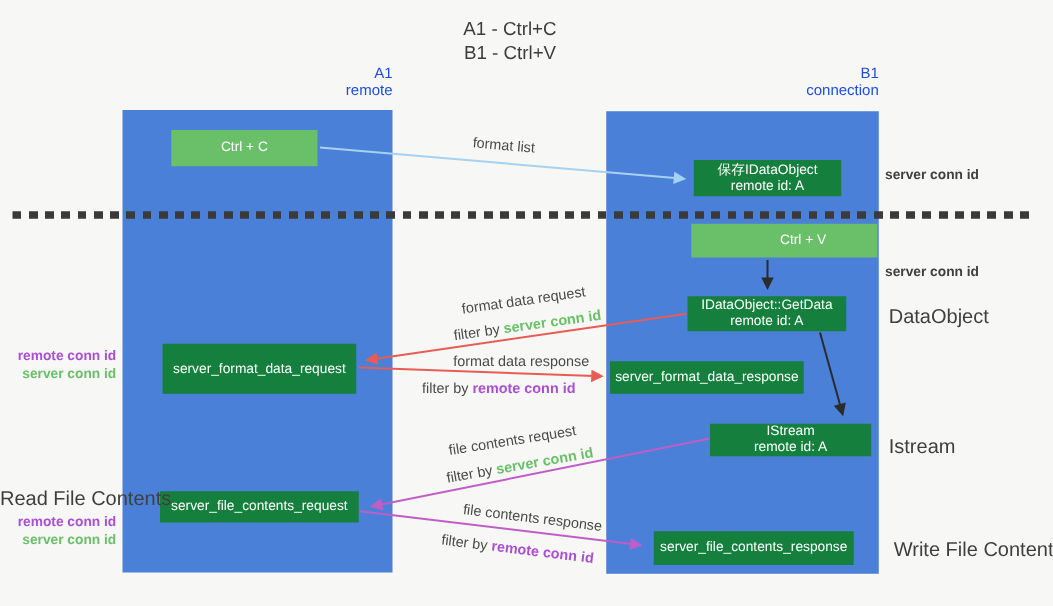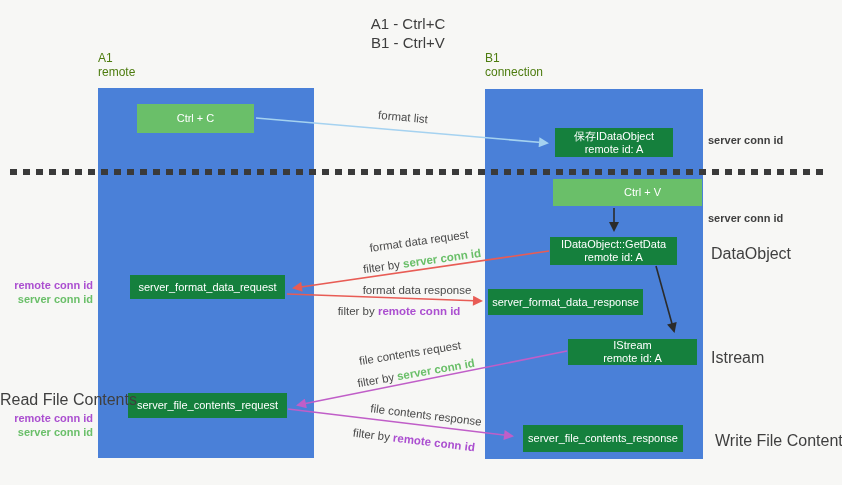--- a/index.html
+++ b/index.html
@@ -14,23 +14,23 @@
     overflow:hidden;
   }
   .abs{position:absolute;}
   .title{
     left:0; top:14px; width:816px;
     text-align:center;
     font-size:15px; line-height:19px;
     color:#3d3d3d;
   }
   .col-header{
-    text-align:left;
+    text-align:right;
     font-size:12px; line-height:14px;
-    color:#4d7c0f;
+    color:#1d4ed8;
     top:51px;
   }
   .column{
     background:#4a80d8;
     top:88px; height:370px;
   }
   .dashline{
     left:10px; top:169px; width:816px; height:6px;
     background:repeating-linear-gradient(90deg,#3a3a3a 0 7px,transparent 7px 13px);
   }
@@ -126,21 +126,21 @@
 
   <div class="abs node green" style="left:553px;top:179px;width:119px;height:27px;padding-left:30px;">
     <div>Ctrl + V</div>
   </div>
 
   <div class="abs node orange" style="left:550px;top:237px;width:127px;height:28px;">
     <div>IDataObject::GetData</div>
     <div>remote id: A</div>
   </div>
 
-  <div class="abs node orange" style="left:130px;top:275px;width:155px;height:24px;">
+  <div class="abs node orange" style="left:130px;top:275px;width:155px;height:40px;">
     <div>server_format_data_request</div>
   </div>
 
   <div class="abs node orange" style="left:488px;top:289px;width:155px;height:26px;text-align:center;">
     <div>server_format_data_response</div>
   </div>
 
   <div class="abs node orange" style="left:568px;top:339px;width:129px;height:26px;">
     <div>IStream</div>
     <div>remote id: A</div>

